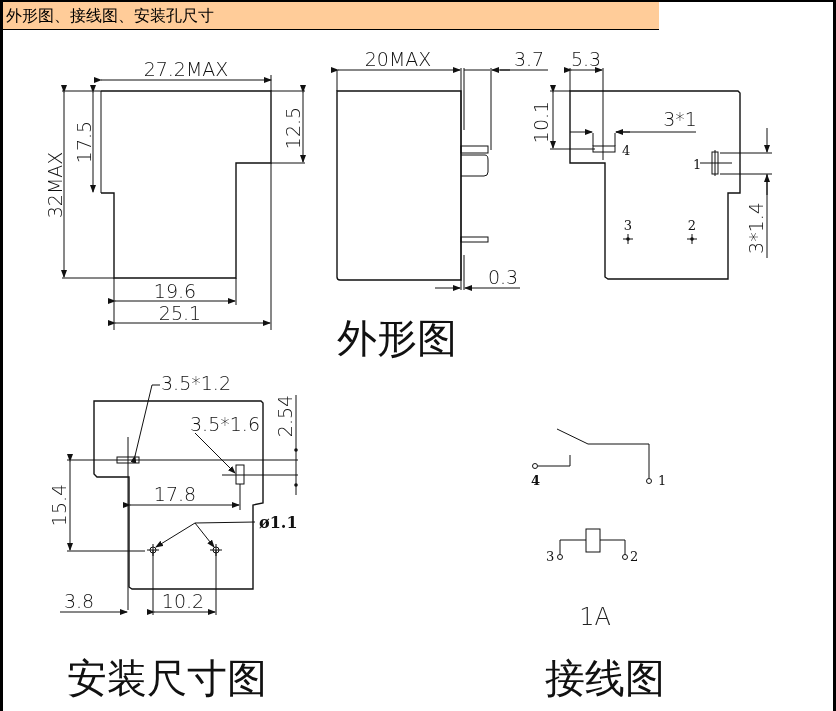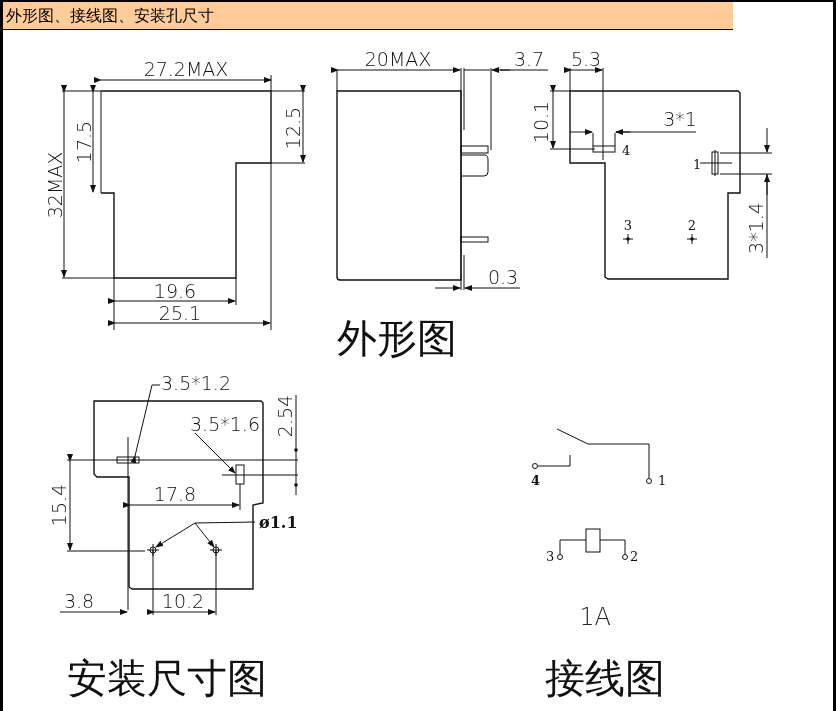--- a/index.html
+++ b/index.html
@@ -1,18 +1,18 @@
 <!DOCTYPE html>
 <html><head>
   <meta charset="utf-8">
   <style>
     html, body { margin: 0; padding: 0; background: #ffffff; }
     body { width: 836px; height: 711px; position: relative; overflow: hidden; font-family: "DejaVu Sans", sans-serif; }
     .frame { position: absolute; left: 0; top: 0; width: 836px; height: 711px; box-sizing: border-box; border-left: 3px solid #000; border-right: 3px solid #000; border-top: 2px solid #000; }
-    .title-bar { position: absolute; left: 3px; top: 2px; width: 730px; height: 28px; background: #ffcc99; border-bottom: 1px solid #000; box-sizing: border-box; }
+    .title-bar { position: absolute; left: 3px; top: 2px; width: 656px; height: 28px; background: #ffcc99; border-bottom: 1px solid #000; box-sizing: border-box; }
     .title-text { position: absolute; left: 3px; top: 3px; font-size: 16px; color: #000; line-height: 22px; font-family: "DejaVu Sans", sans-serif; }
     svg { position: absolute; left: 0; top: 0; }
     .ln { stroke: #111; stroke-width: 1.4; fill: none; }
     .thin { stroke: #111; stroke-width: 1; fill: none; }
     .dim { font-family: "DejaVu Sans", sans-serif; font-size: 19px; fill: #111; font-weight: 300; }
     .big { font-family: "DejaVu Serif", serif; font-size: 40px; fill: #111; }
     .pin { font-family: "DejaVu Serif", serif; font-size: 13px; fill: #111; }
     .arr { fill: #111; }
   </style>
 </head>

